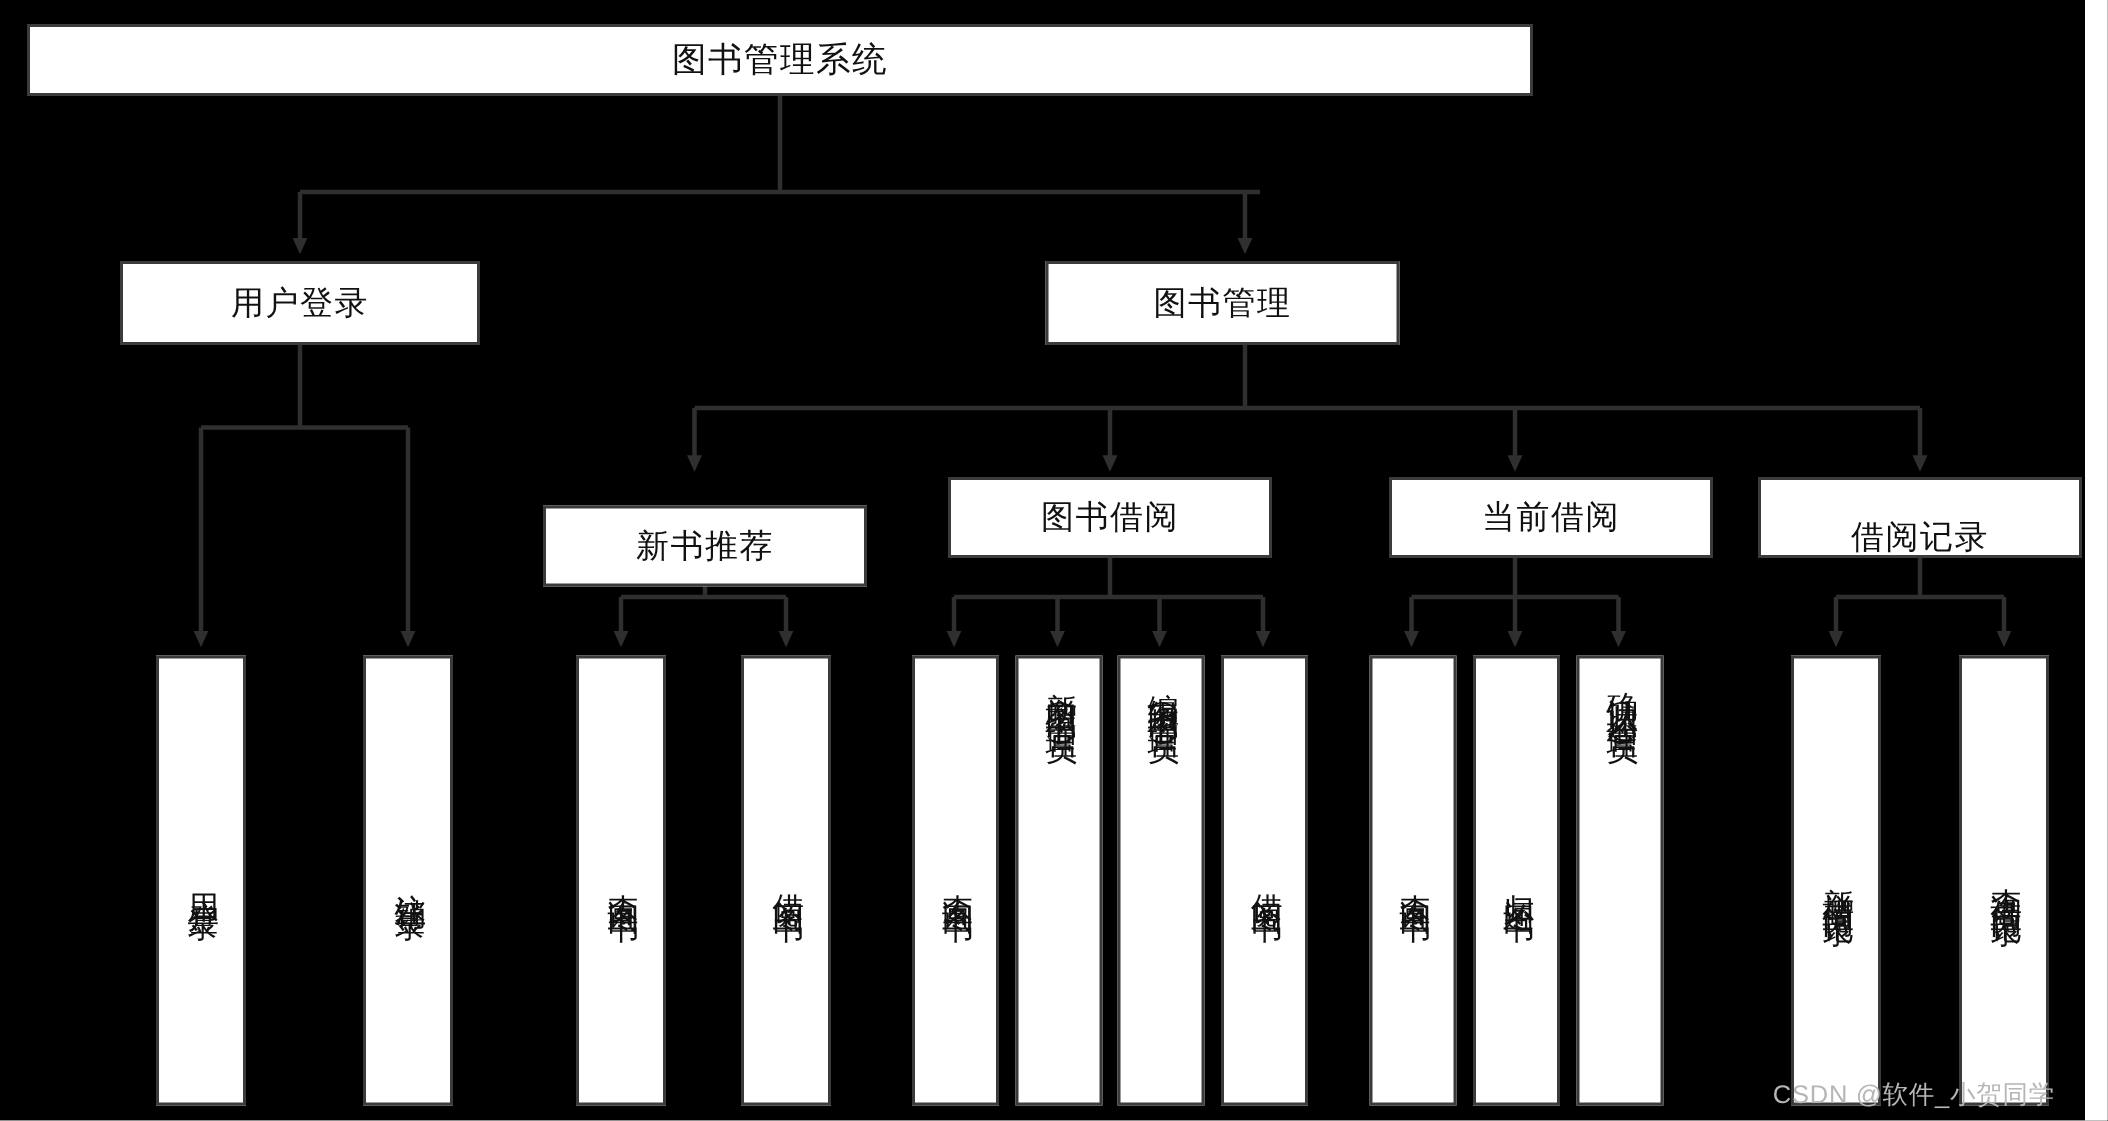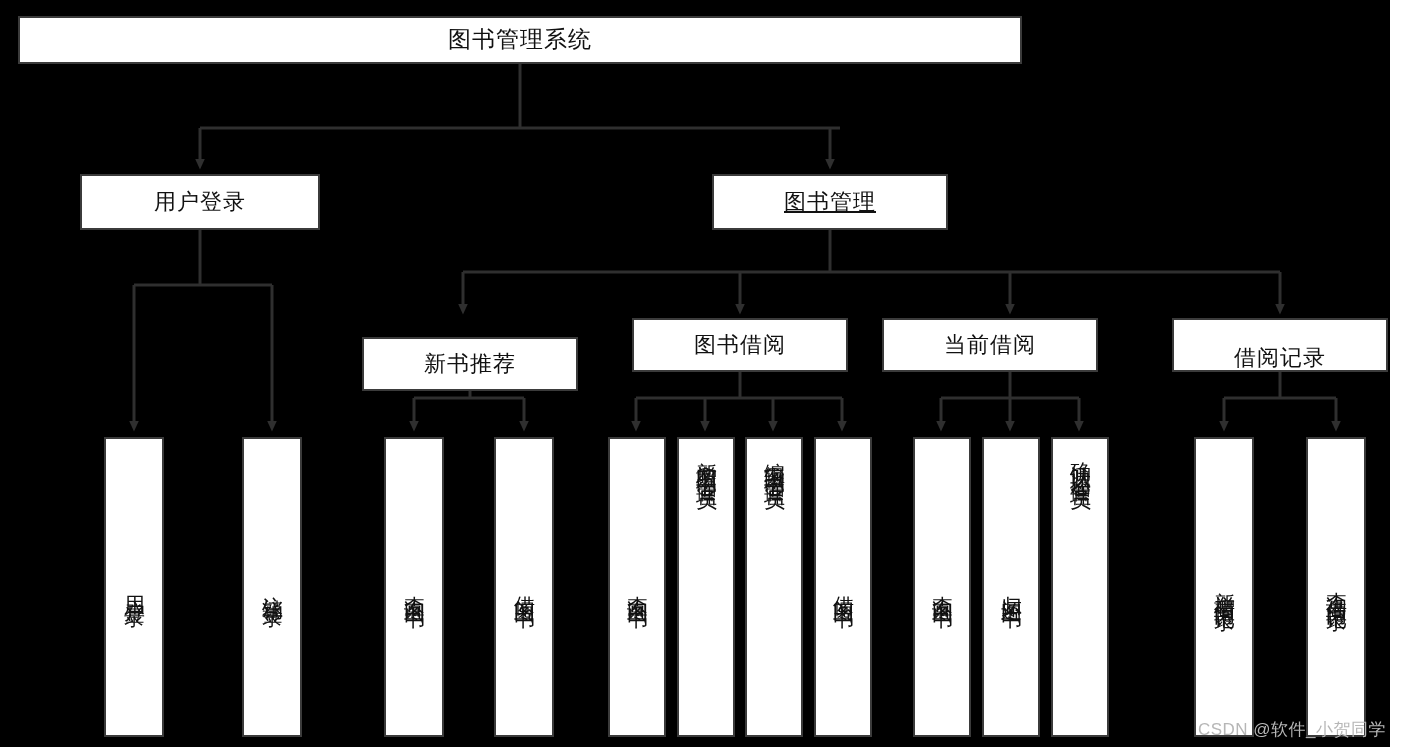--- a/index.html
+++ b/index.html
@@ -67,21 +67,21 @@
     display: flex;
     align-items: center;
     justify-content: center;
   }
   .leaf-inner.topal {
     align-items: flex-start;
     padding-top: 6px;
   }
   #watermark {
     position: absolute;
-    right: 4px;
+    right: 20px;
     bottom: 6px;
     font-size: 17px;
     color: #b6b6b6;
     letter-spacing: 0.5px;
     z-index: 5;
     white-space: nowrap;
     font-family: "Liberation Sans", "DejaVu Sans", sans-serif;
   }
 </style>
 </head>
@@ -139,31 +139,31 @@
     </g>
   </svg>
 
   <div class="node h root" style="left:18px; top:16px; width:1004px; height:48px;">
     <span>图书管理系统</span>
   </div>
 
   <div class="node h" style="left:80px; top:174px; width:240px; height:56px;">
     <span>用户登录</span>
   </div>
-  <div class="node h" style="left:712px; top:174px; width:236px; height:56px;text-decoration:underline;">
+  <div class="node h" style="left:697px; top:174px; width:236px; height:56px;">
     <span>图书管理</span>
   </div>
 
   <div class="node h" style="left:362px; top:318px; width:216px; height:54px;margin-top:19px;">
     <span>新书推荐</span>
   </div>
   <div class="node h" style="left:632px; top:318px; width:216px; height:54px;">
     <span>图书借阅</span>
   </div>
-  <div class="node h" style="left:882px; top:318px; width:216px; height:54px;">
+  <div class="node h" style="left:926px; top:318px; width:216px; height:54px;">
     <span>当前借阅</span>
   </div>
   <div class="node h" style="left:1172px; top:318px; width:216px; height:54px;align-items:flex-end;">
     <span>借阅记录</span>
   </div>
 
   <div class="node leaf" style="left:104px; top:437px; width:60px; height:300px;">
     <div class="leaf-inner">
       <span class="vtext">用户登录</span>
     </div>

